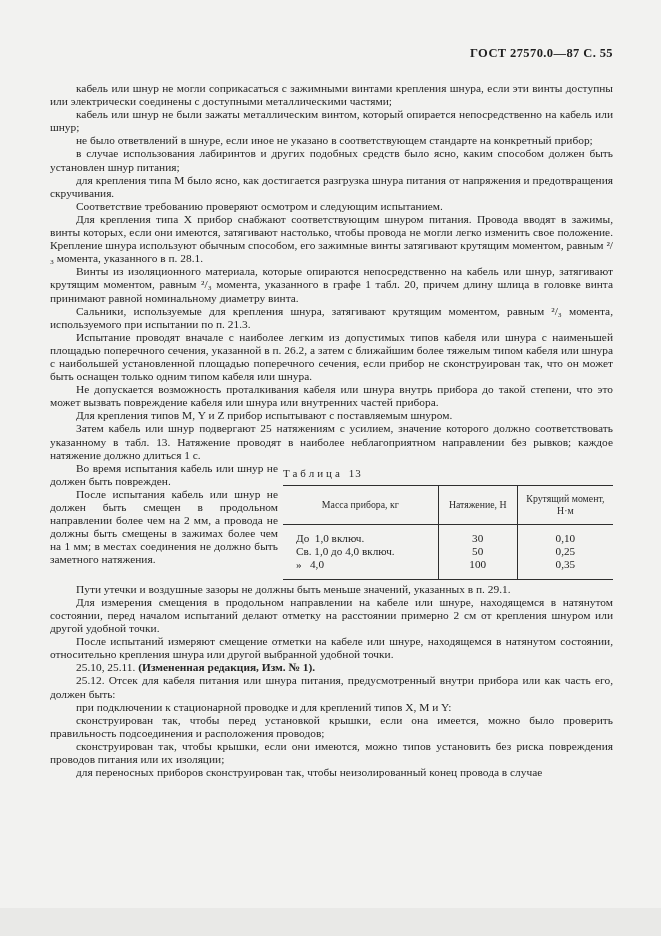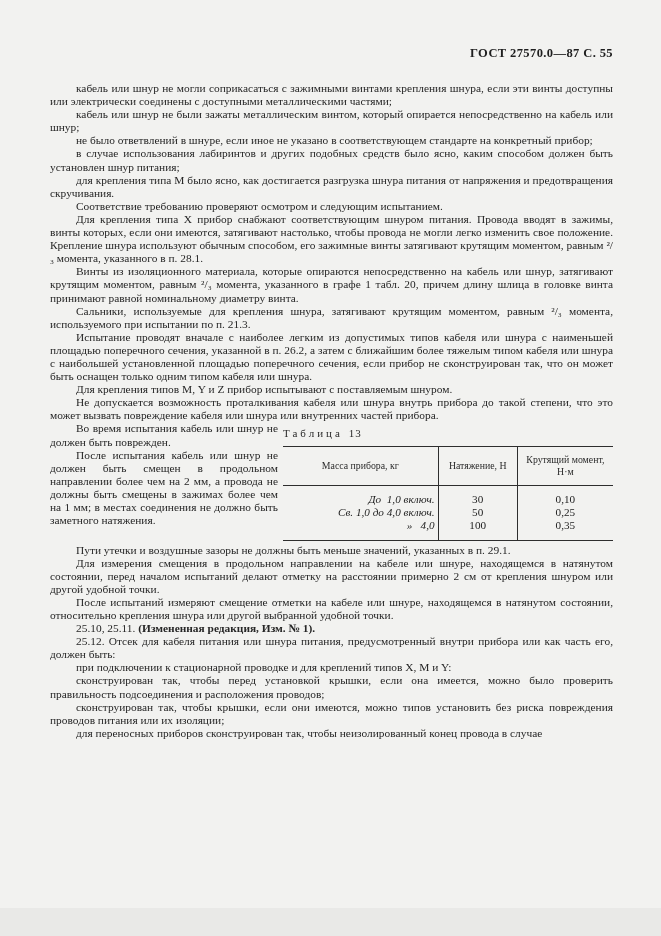--- a/index.html
+++ b/index.html
@@ -73,42 +73,43 @@
   table.t13 td {
     font-size: 11.2px;
     line-height: 13px;
     padding: 0 3px;
     vertical-align: top;
     color: #242424;
   }
   table.t13 .sep { border-left: 1px solid #2e2e2e; }
   table.t13 tbody tr.first td { padding-top: 7px; }
   table.t13 tbody tr.last td { padding-bottom: 8px; }
-  table.t13 td.colL { text-align: right; padding-left: 13px; white-space: pre-wrap; font-style: italic; }
+  table.t13 td.colL { text-align: left; padding-left: 13px; white-space: pre-wrap; }
   table.t13 td.colC { text-align: center; }
 </style>
 </head>
 <body>
 
 <div class="page">
   <div class="gost-header">ГОСТ 27570.0—87 С. 55</div>
 
   <div class="body-text">
     <p class="para">кабель или шнур не могли соприкасаться с зажимными винтами крепления шнура, если эти винты доступны или электрически соединены с доступными металлическими частями;</p>
     <p class="para">кабель или шнур не были зажаты металлическим винтом, который опирается непосредственно на кабель или шнур;</p>
     <p class="para">не было ответвлений в шнуре, если иное не указано в соответствующем стандарте на конкретный прибор;</p>
     <p class="para">в случае использования лабиринтов и других подобных средств было ясно, каким способом должен быть установлен шнур питания;</p>
     <p class="para">для крепления типа М было ясно, как достигается разгрузка шнура питания от напряжения и предотвращения скручивания.</p>
     <p class="para">Соответствие требованию проверяют осмотром и следующим испытанием.</p>
     <p class="para">Для крепления типа X прибор снабжают соответствующим шнуром питания. Провода вводят в зажимы, винты которых, если они имеются, затягивают настолько, чтобы провода не могли легко изменить свое положение. Крепление шнура используют обычным способом, его зажимные винты затягивают крутящим моментом, равным ²/₃ момента, указанного в п. 28.1.</p>
     <p class="para">Винты из изоляционного материала, которые опираются непосредственно на кабель или шнур, затягивают крутящим моментом, равным ²/₃ момента, указанного в графе 1 табл. 20, причем длину шлица в головке винта принимают равной номинальному диаметру винта.</p>
     <p class="para">Сальники, используемые для крепления шнура, затягивают крутящим моментом, равным ²/₃ момента, используемого при испытании по п. 21.3.</p>
     <p class="para">Испытание проводят вначале с наиболее легким из допустимых типов кабеля или шнура с наименьшей площадью поперечного сечения, указанной в п. 26.2, а затем с ближайшим более тяжелым типом кабеля или шнура с наибольшей установленной площадью поперечного сечения, если прибор не сконструирован так, что он может быть оснащен только одним типом кабеля или шнура.</p>
+    <p class="para">Не допускается возможность проталкивания кабеля или шнура внутрь прибора до такой степени, что это может вызвать повреждение кабеля или шнура или внутренних частей прибора.</p>
     <p class="para">Для крепления типов М, Y и Z прибор испытывают с поставляемым шнуром.</p>
-    <p class="para">Не допускается возможность проталкивания кабеля или шнура внутрь прибора до такой степени, что это может вызвать повреждение кабеля или шнура или внутренних частей прибора.</p>
+    <p class="para">Затем кабель или шнур подвергают 25 натяжениям с усилием, значение которого должно соответствовать указанному в табл. 13. Натяжение проводят в наиболее неблагоприятном направлении без рывков; каждое натяжение должно длиться 1 с.</p>
 
     <div class="table-block">
       <div class="table-caption">
         <span class="cap-word">Таблица</span><span class="cap-num">13</span>
       </div>
       <table class="t13">
         <colgroup>
             <col class="w1">
             <col class="w2">
             <col class="w3">

